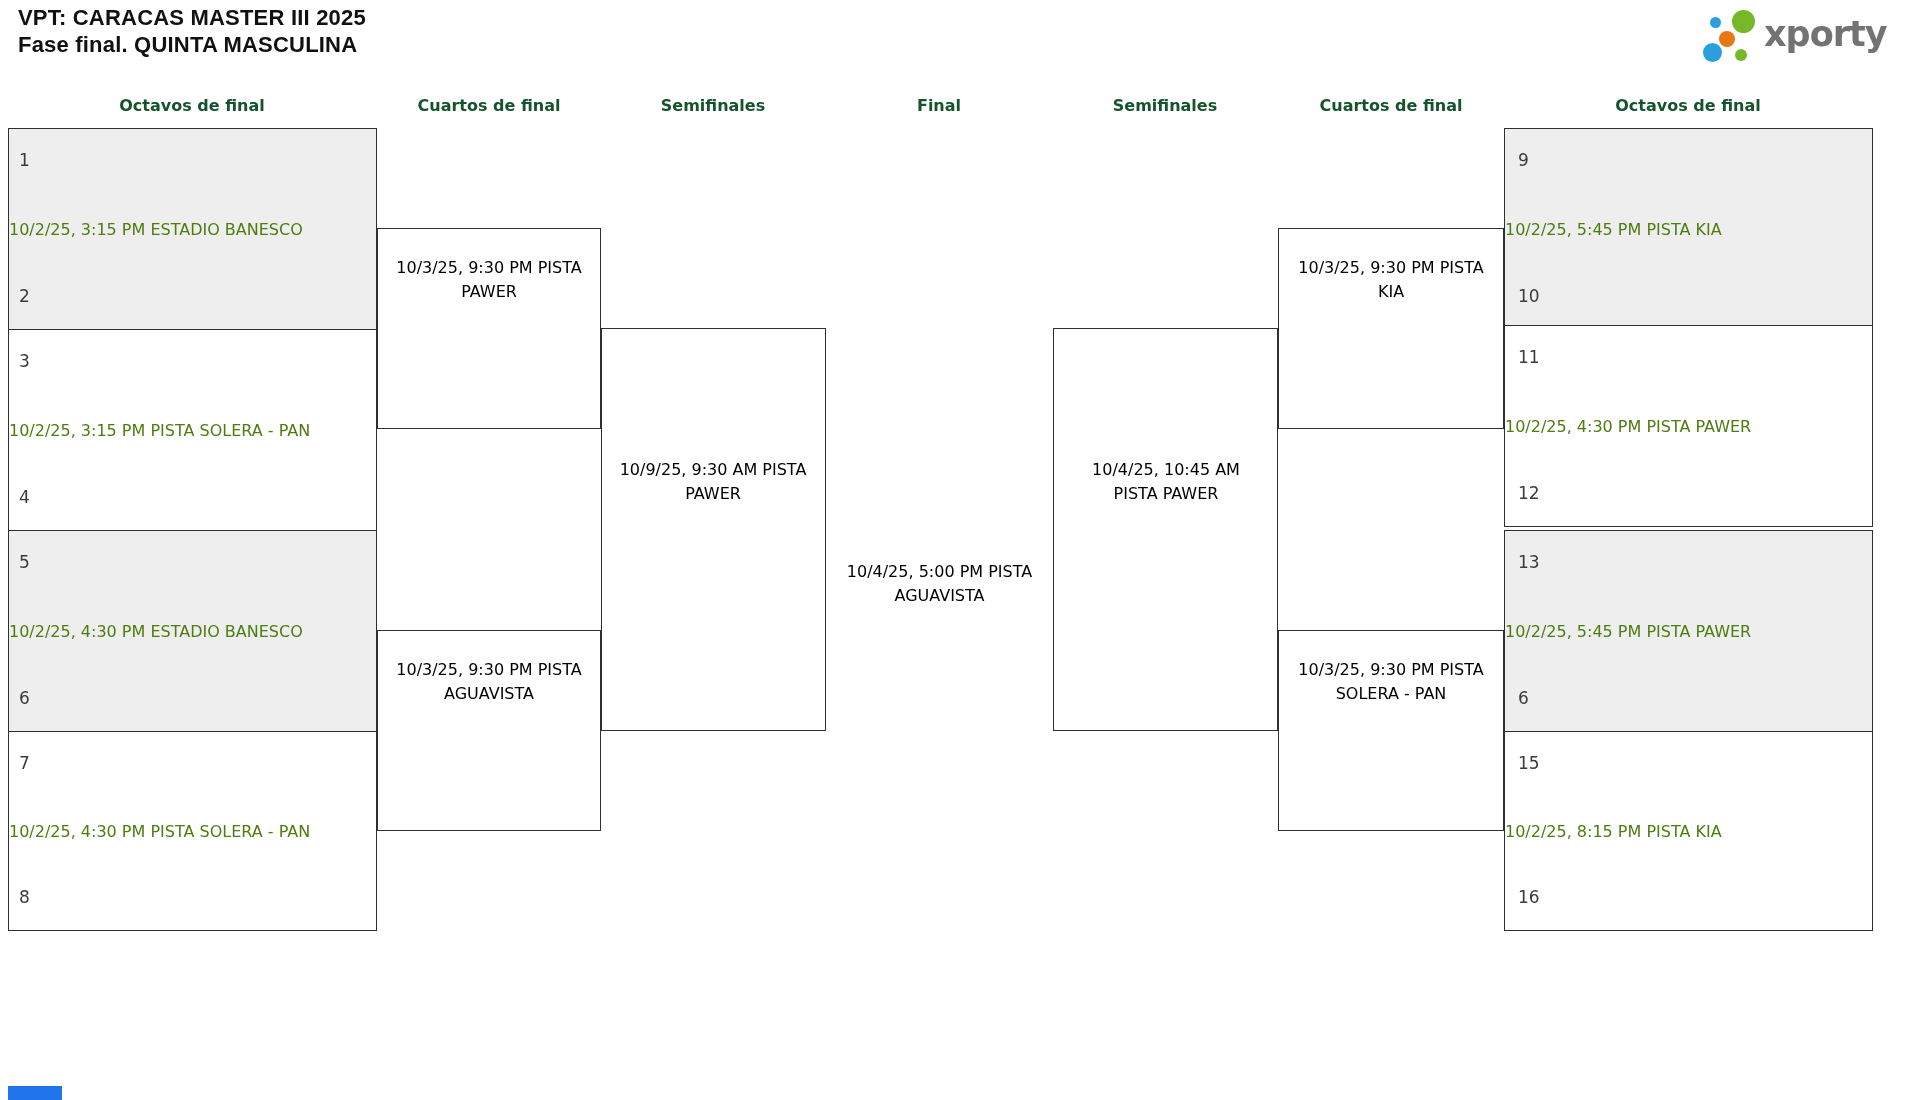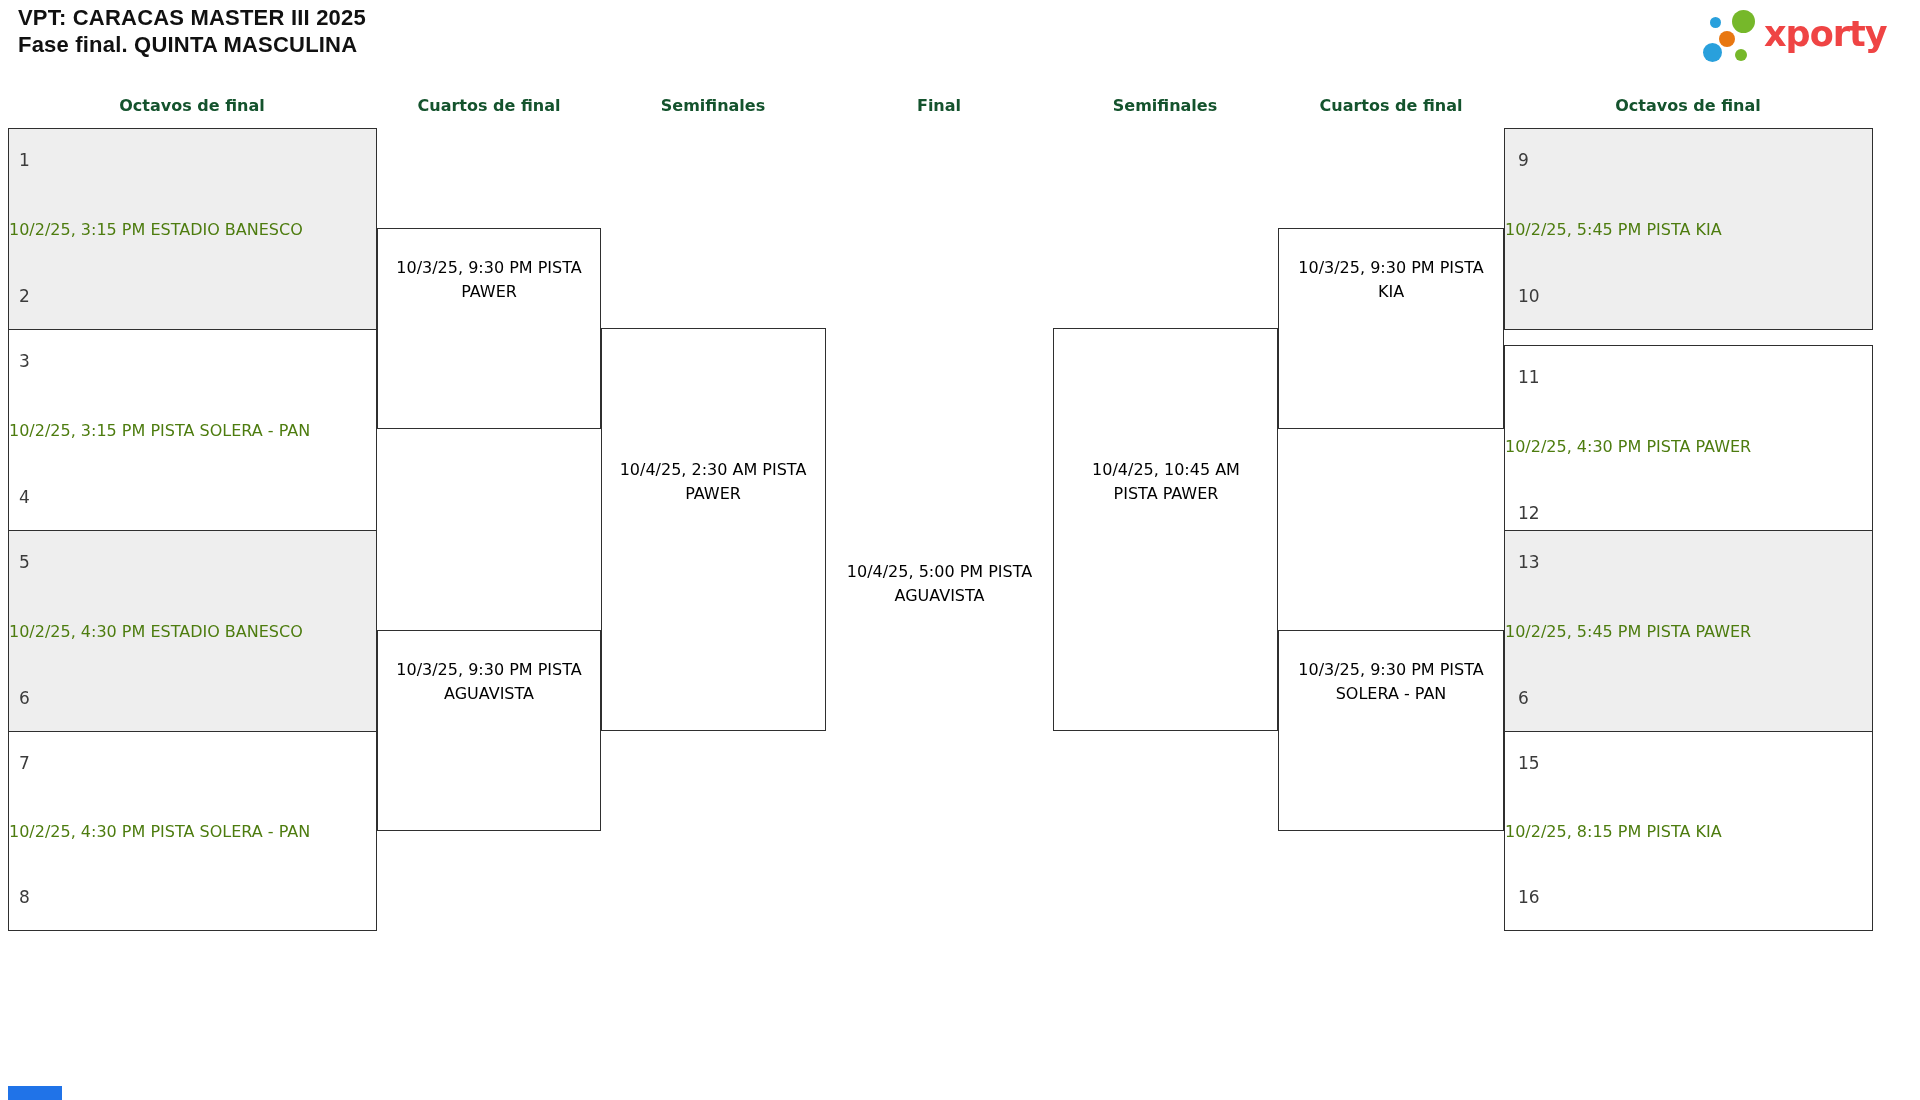--- a/index.html
+++ b/index.html
@@ -13,21 +13,21 @@
 
   
   .logo { position:absolute; left:1690px; top:2px; width:220px; height:70px; cursor:pointer; }
   .dot { position:absolute; border-radius:50%; }
   .d-green-big  { left:34px; top:8px;  width:23px; height:23px; background:#76b82a; }
   .d-blue-sm    { left:12px; top:15px; width:11px; height:11px; background:#29a0dc; }
   .d-orange     { left:21px; top:29px; width:16px; height:16px; background:#e87711; }
   .d-blue-big   { left:5px;  top:41px; width:19px; height:19px; background:#29a0dc; }
   .d-green-sm   { left:37px; top:47px; width:12px; height:12px; background:#76b82a; }
   .logo-text { position:absolute; left:66px; top:12px; font-size:35px; font-weight:bold;
-               color:#ef4444; letter-spacing:-1px; }
+               color:#737373; letter-spacing:-1px; }
 
   
   .round-h { position:absolute; top:96px; width:300px; text-align:center;
              font-size:16px; font-weight:600; color:#14532d; }
 
   
   .cell { position:absolute; border:1px solid #2f2f2f; }
   .gray { background:#eeeeee; }
   .white { background:#ffffff; }
   .seed { position:absolute; left:10px; font-size:17px; color:#3b3b3b; }
@@ -91,21 +91,21 @@
   </div>
 
   <div class="cell" style="left:369px;top:228px;width:224px;height:201px"></div>
   <div class="stage-date" style="left:381px;top:256px">10/3/25, 9:30 PM PISTA
 PAWER</div>
   <div class="cell" style="left:369px;top:630px;width:224px;height:201px"></div>
   <div class="stage-date" style="left:381px;top:658px">10/3/25, 9:30 PM PISTA
 AGUAVISTA</div>
 
   <div class="cell" style="left:593px;top:328px;width:225px;height:403px"></div>
-  <div class="stage-date" style="left:605px;top:458px">10/4/25, 2:30 AM PISTA
+  <div class="stage-date" style="left:605px;top:458px">10/9/25, 9:30 AM PISTA
 PAWER</div>
 
   <div class="stage-date" style="left:828px;top:560px;width:207px">10/4/25, 5:00 PM PISTA
 AGUAVISTA</div>
 
   <div class="cell" style="left:1045px;top:328px;width:225px;height:403px"></div>
   <div class="stage-date" style="left:1058px;top:458px">10/4/25, 10:45 AM
 PISTA PAWER</div>
 
   <div class="cell" style="left:1270px;top:228px;width:226px;height:201px"></div>
@@ -113,21 +113,21 @@
 KIA</div>
   <div class="cell" style="left:1270px;top:630px;width:226px;height:201px"></div>
   <div class="stage-date" style="left:1283px;top:658px">10/3/25, 9:30 PM PISTA
 SOLERA - PAN</div>
 
   <div class="cell gray" style="left:1496px;top:128px;width:369px;height:202px">
     <span class="seed seed-r seed-top">9</span>
     <div class="m-date">10/2/25, 5:45 PM PISTA KIA</div>
     <span class="seed seed-r seed-bot">10</span>
   </div>
-  <div class="cell white" style="left:1496px;top:345px;width:369px;height:202px">
+  <div class="cell white" style="left:1496px;top:325px;width:369px;height:202px">
     <span class="seed seed-r seed-top">11</span>
     <div class="m-date">10/2/25, 4:30 PM PISTA PAWER</div>
     <span class="seed seed-r seed-bot">12</span>
   </div>
   <div class="cell gray" style="left:1496px;top:530px;width:369px;height:202px">
     <span class="seed seed-r seed-top">13</span>
     <div class="m-date">10/2/25, 5:45 PM PISTA PAWER</div>
     <span class="seed seed-r seed-bot">6</span>
   </div>
   <div class="cell white" style="left:1496px;top:731px;width:369px;height:200px">

